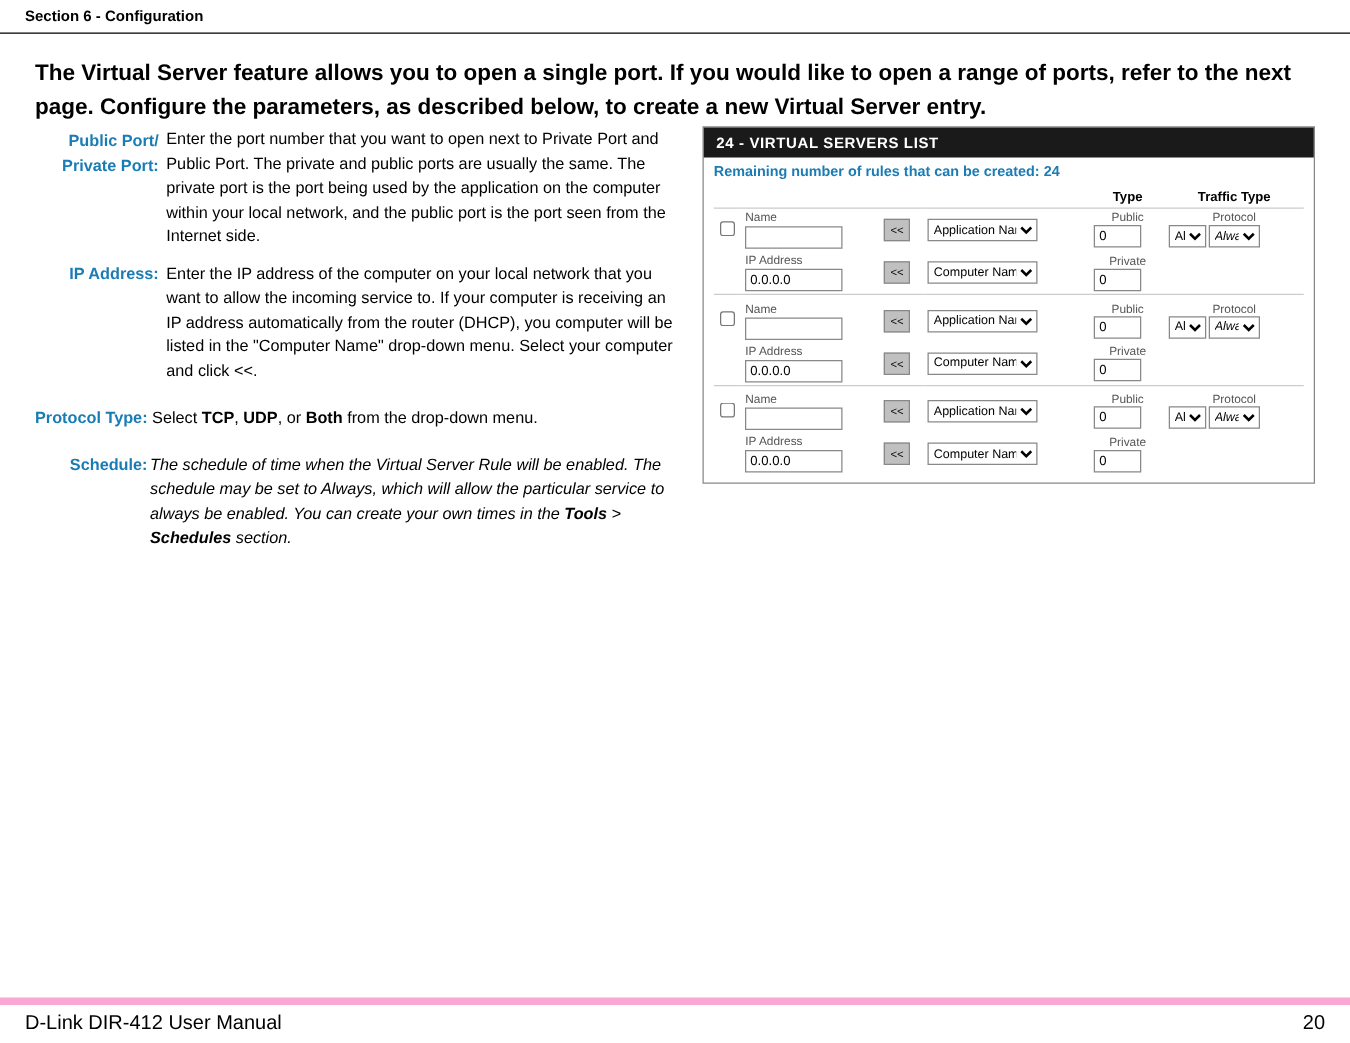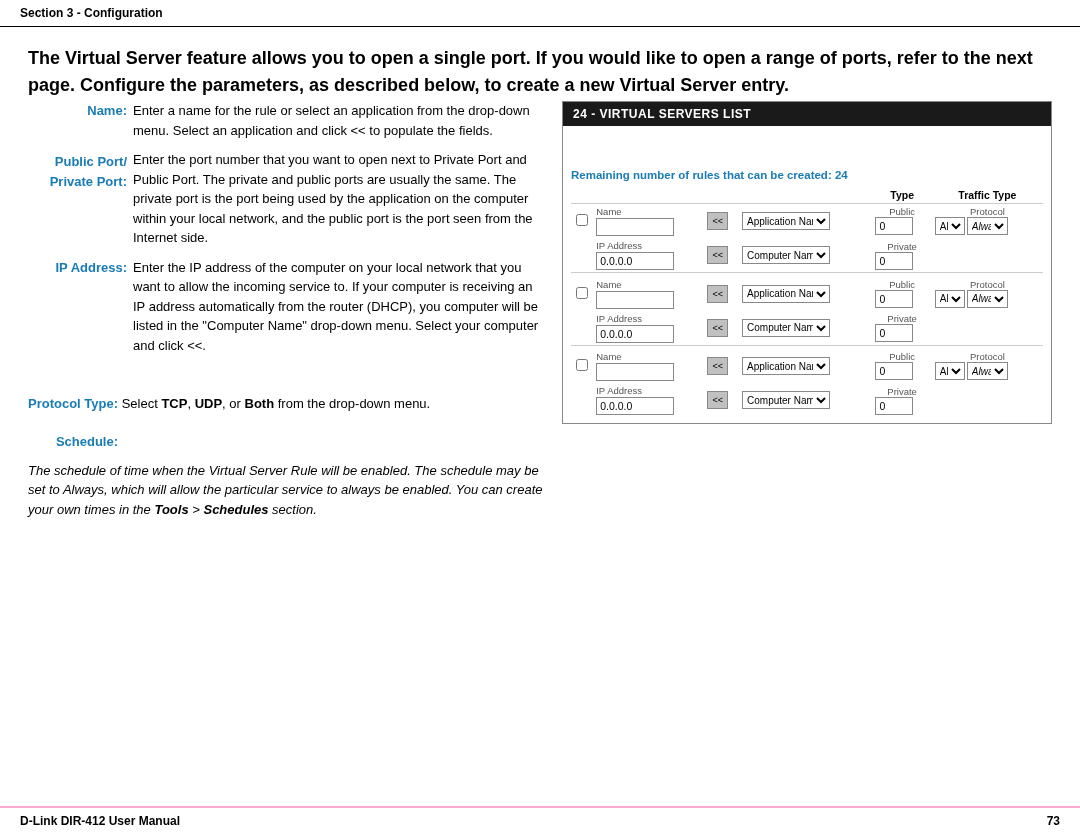--- a/index.html
+++ b/index.html
@@ -83,21 +83,20 @@
     .vs-panel-header {
       background: #1a1a1a;
       color: #fff;
       font-weight: bold;
       font-size: 12px;
       padding: 5px 10px;
       letter-spacing: 0.5px;
     }
     .vs-panel-body {
       padding: 6px 8px;
-      margin-top: 37px;
     }
     .vs-remaining {
       font-size: 11.5px;
       margin-bottom: 6px;
     }
     .vs-remaining span {
       color: #1a7cb5;
       font-weight: bold;
     }
     
@@ -141,92 +140,85 @@
       border: 1px solid #888;
       background: #fff;
     }
     select.vs-select-app { width: 88px; }
     select.vs-select-proto { width: 30px; }
     select.vs-select-sched { width: 41px; font-style: italic; }
     select.vs-select-computer { width: 88px; }
 
     
     .protocol-line {
-      margin-top: 29px;
+      margin-top: 8px;
       font-size: 13px;
       line-height: 1.5;
     }
     .protocol-line .label {
       font-weight: bold;
       color: #1a7cb5;
     }
     .schedule-section {
       margin-top: 18px;
       display: flex;
       align-items: flex-start;
-      gap: 12px;
-      flex-direction: column;
+      gap: 2px;
     }
     .schedule-section .label {
       font-weight: bold;
       color: #1a7cb5;
       white-space: nowrap;
       font-size: 13px;
       text-align: right;
       width: 90px;
       flex-shrink: 0;
       padding-top: 2px;
     }
     .schedule-section .desc {
       font-size: 13px;
       line-height: 1.5;
       font-style: italic;
     }
 
     .footer {
-      border-top: 2px solid #f9a8d4;
+      border-top: 6px solid #f9a8d4;
       padding: 6px 20px;
       display: flex;
       justify-content: space-between;
-      font-size: 12px;
-      font-weight: bold;
+      font-size: 16px;
+      font-weight: normal;
       margin-top: auto;
     }
 
     
     input[type="checkbox"] {
       width: 12px;
       height: 12px;
     }
   </style>
 </head>
 <body>
 
 <div class="page-wrapper">
 
   <div class="header">
-    <span>Section 3 - Configuration</span>
+    <span>Section 6 - Configuration</span>
   </div>
 
   <div class="content">
 
     <p class="intro-para">The Virtual Server feature allows you to open a single port. If you would like to open a range of ports, refer to the next page. Configure the parameters, as described below, to create a new Virtual Server entry.</p>
 
     <div class="main-layout">
 
       <div class="left-col">
         <table class="desc-table">
           <tbody>
 
-            <tr>
-              <td class="label">Name:</td>
-              <td class="desc">
-                <p>Enter a name for the rule or select an application from the drop-down menu. Select an application and click &lt;&lt; to populate the fields.</p>
-              </td>
-            </tr>
 
             <tr>
               <td class="label" style="line-height:1.5;">
                 Public Port/<br>Private Port:
               </td>
               <td class="desc">
                 <p>Enter the port number that you want to open next to Private Port and Public Port. The private and public ports are usually the same. The private port is the port being used by the application on the computer within your local network, and the public port is the port seen from the Internet side.</p>
               </td>
             </tr>
 
@@ -456,16 +448,16 @@
           </div>
         </div>
       </div>
 
     </div>
 
   </div>
 
   <div class="footer">
     <span>D-Link DIR-412 User Manual</span>
-    <span>73</span>
+    <span>20</span>
   </div>
 
 </div>
 
 </body></html>

